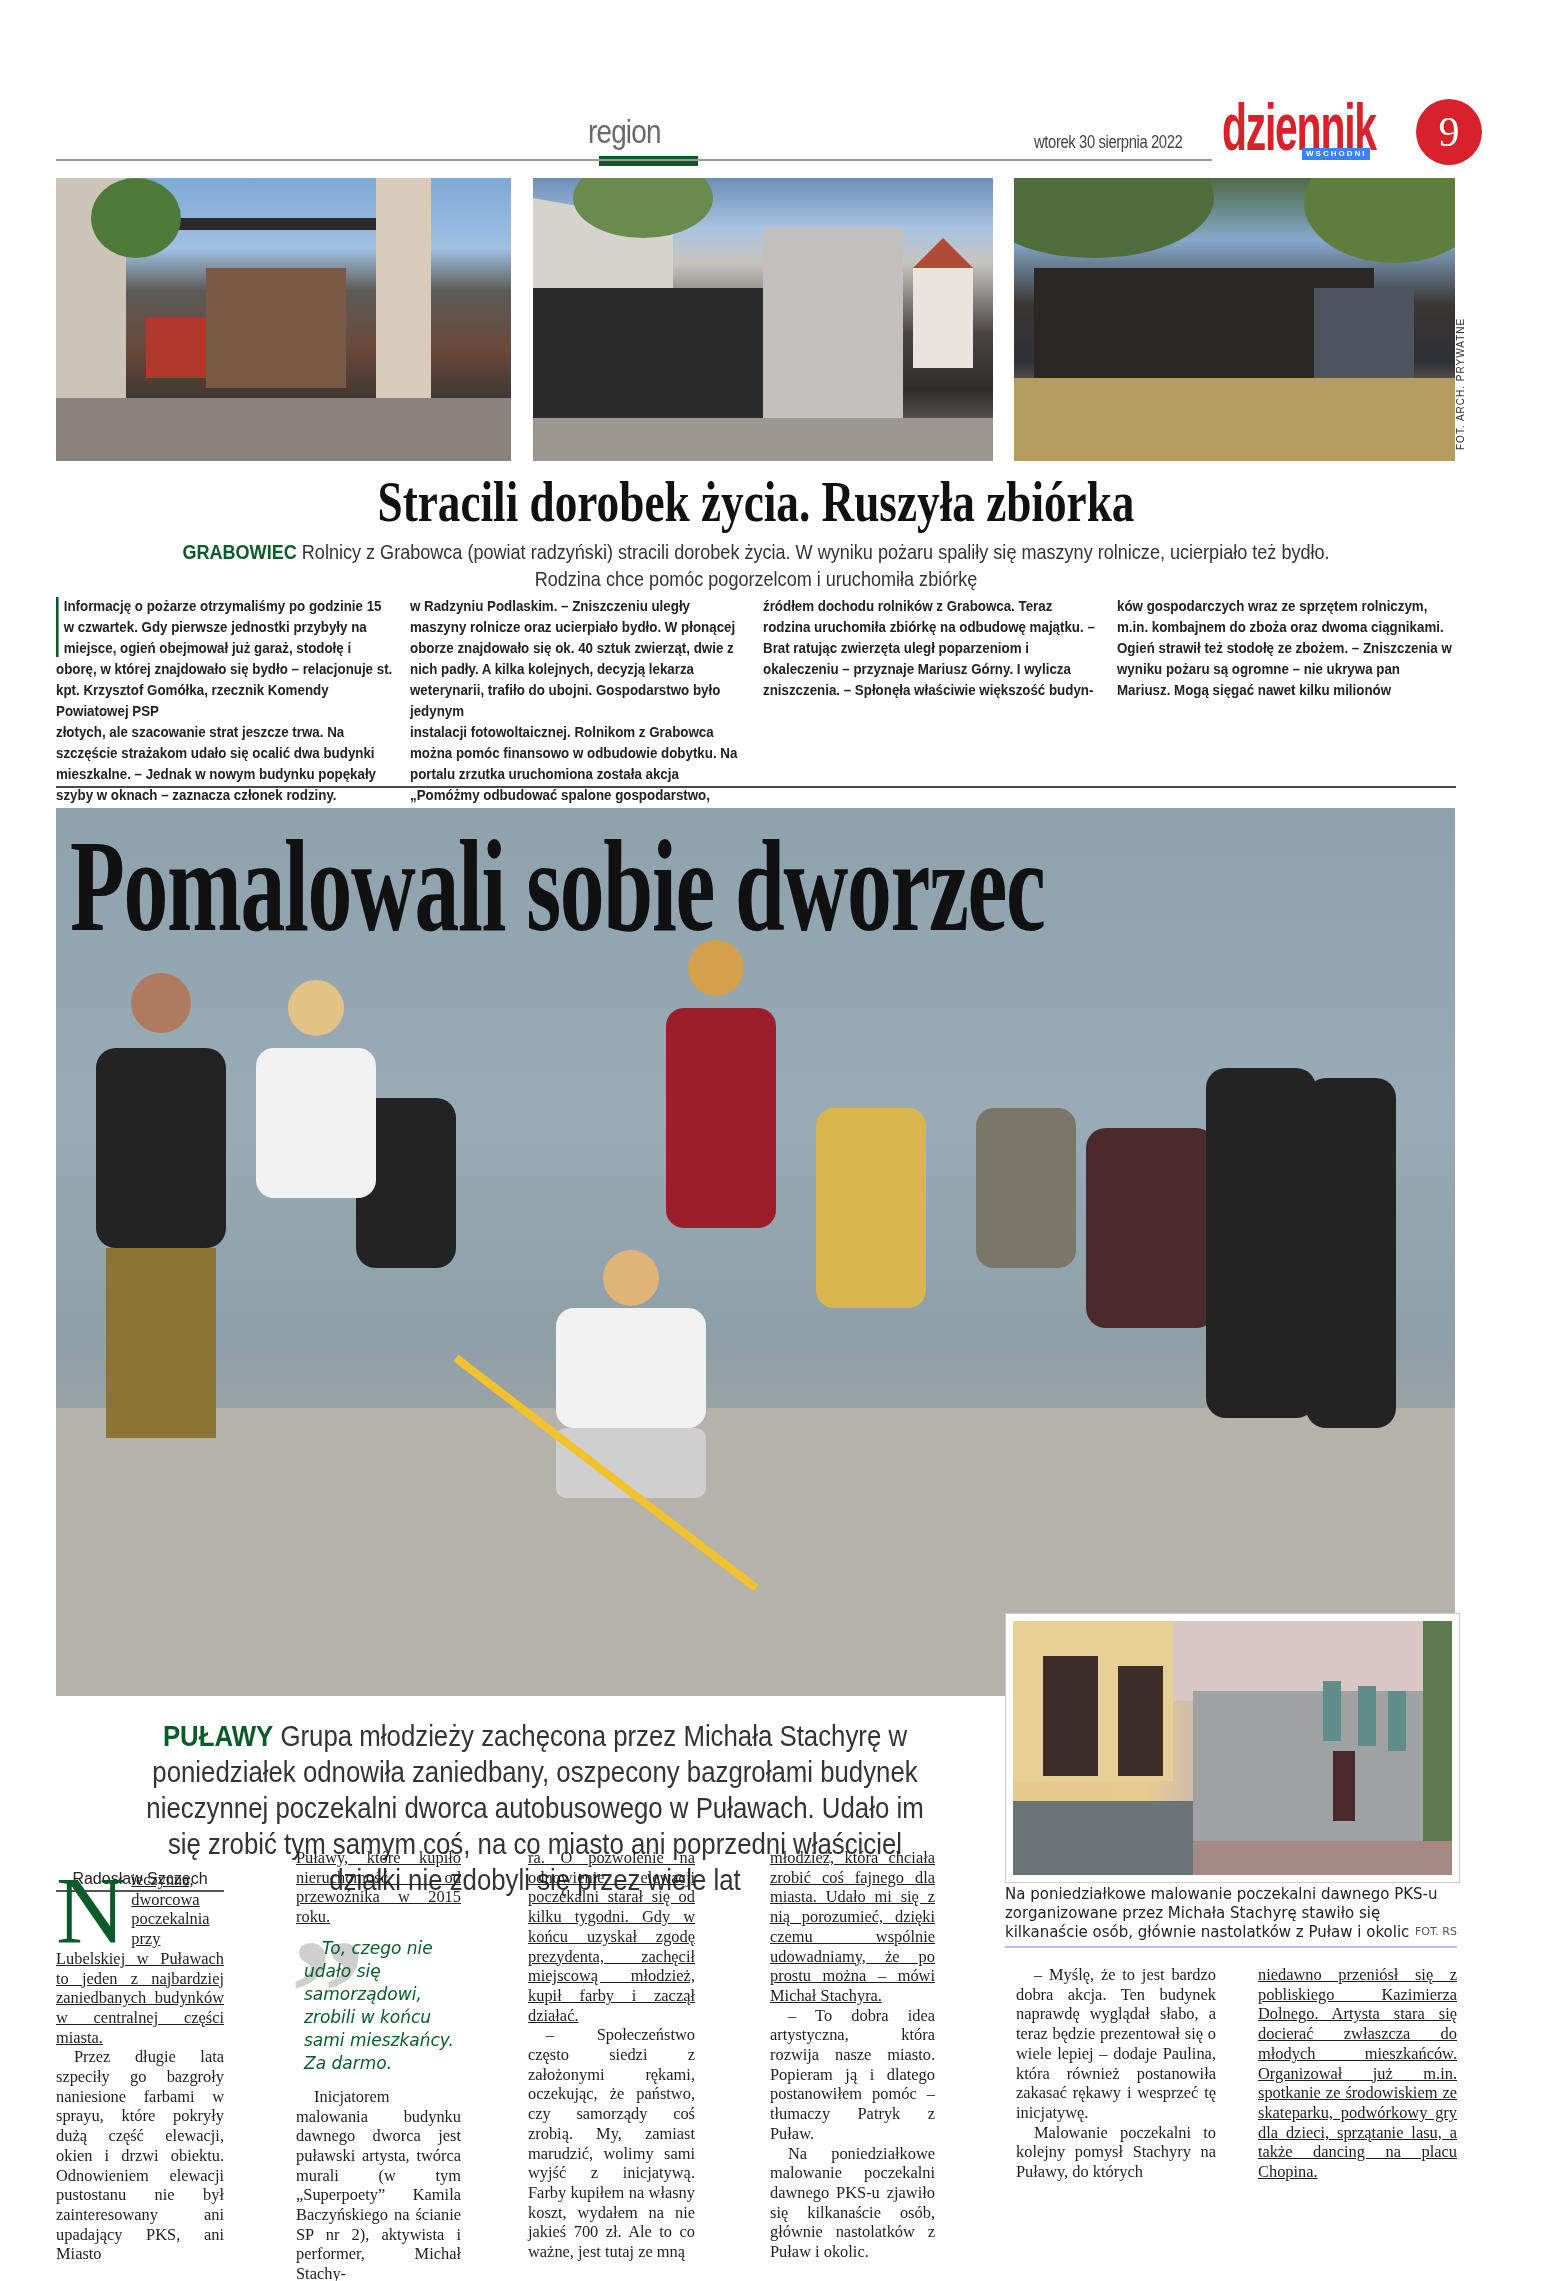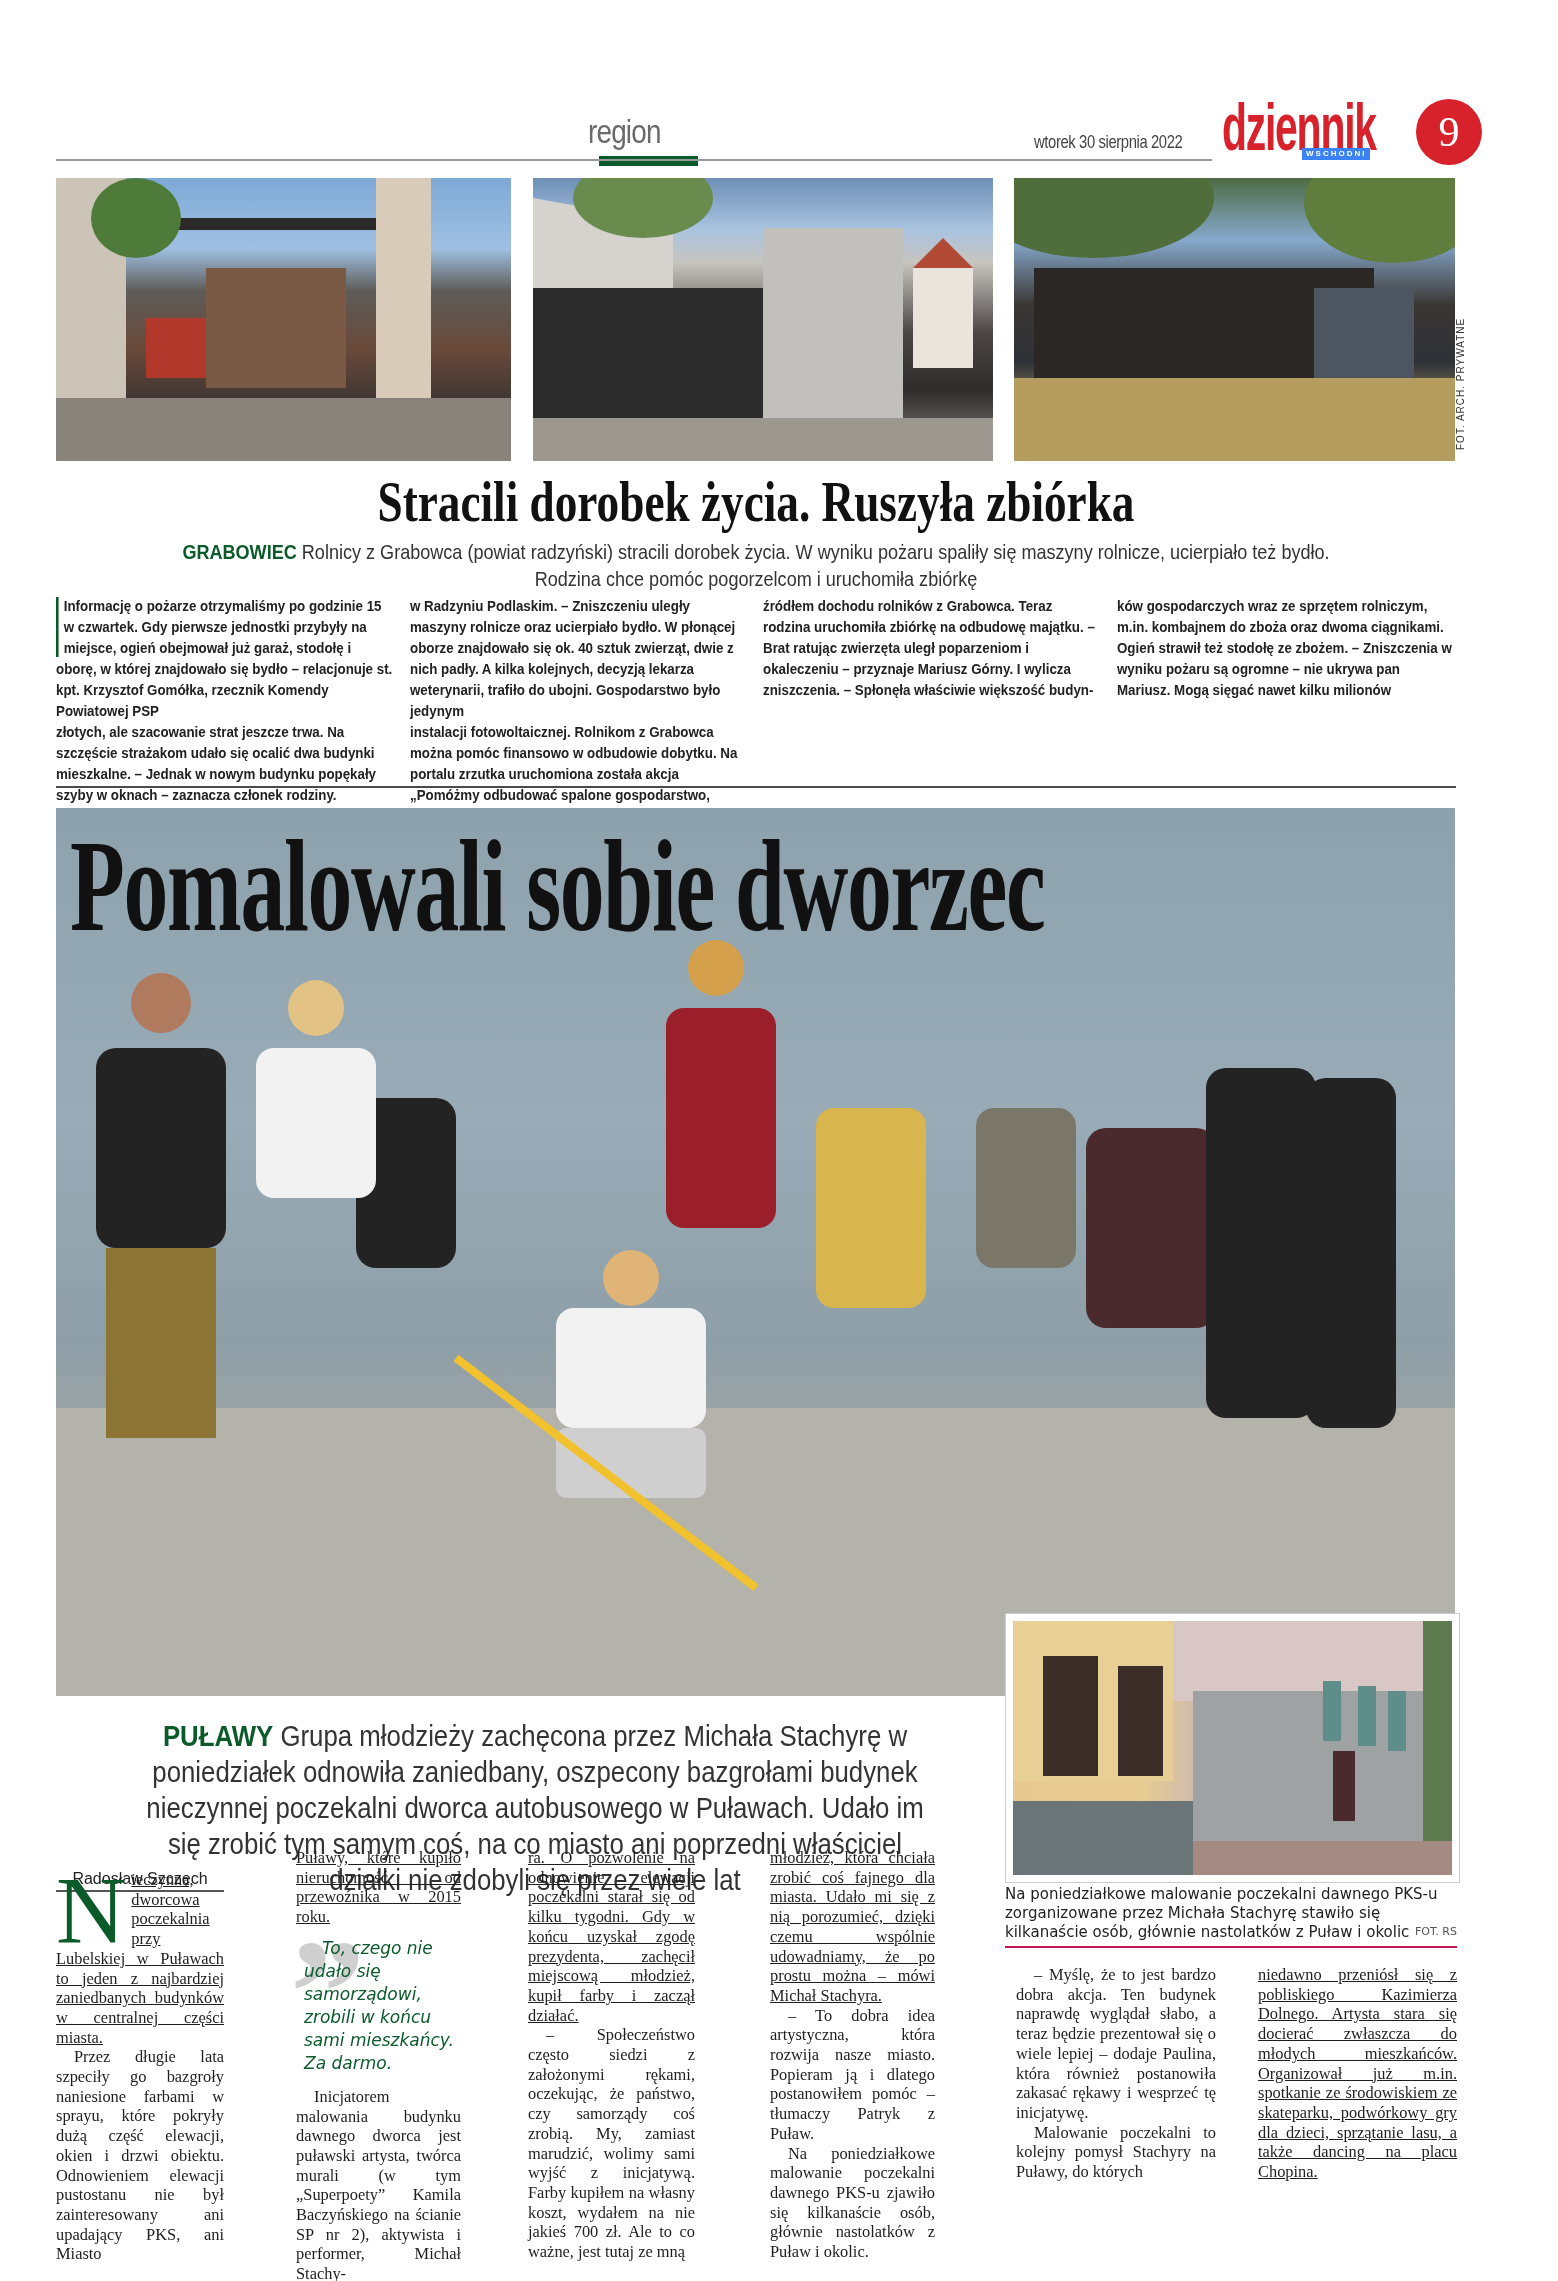--- a/index.html
+++ b/index.html
@@ -63,21 +63,21 @@
   .c4 { left: 770px; top: 1848px; width: 165px; }
   .c5 { left: 1016px; top: 1965px; width: 200px; }
   .c6 { left: 1258px; top: 1965px; width: 199px; }
 
   .dropcap { float: left; font-size: 96px; line-height: 74px; color: #0b5a2a; margin: 4px 6px 0 0; font-family: "Liberation Serif", serif; }
 
   .pull-quote { position: relative; margin: 10px 0 12px 0; padding-left: 8px; }
   .pq-mark { position: absolute; left: -6px; top: -20px; font-size: 150px; color: #cfcfcf; font-family: "Liberation Serif", serif; line-height: 1; font-weight: bold; z-index: 0; }
   .pq-text { position: relative; z-index: 1; font-family: "DejaVu Sans", sans-serif; font-style: italic; color: #0b5a2a; font-size: 17px; line-height: 23px; text-align: left; text-indent: 0; }
 
-  .caption { left: 1005px; top: 1885px; width: 452px; font-size: 15px; line-height: 19px; color: #222; font-family: "DejaVu Sans", sans-serif; border-bottom: 2px solid #be185d; padding-bottom: 4px; }
+  .caption { left: 1005px; top: 1885px; width: 452px; font-size: 15px; line-height: 19px; color: #222; font-family: "DejaVu Sans", sans-serif; border-bottom: 2px solid #c4b5fd; padding-bottom: 4px; }
   .caption-credit { position: absolute; right: 0; bottom: 5px; font-size: 11px; color: #555; }
 </style>
 </head>
 <body>
 
 <div class="abs section-label sans">region</div>
 <div class="abs section-underline"></div>
 <div class="abs header-rule"></div>
 <div class="abs date sans">wtorek 30 sierpnia 2022</div>
 <div class="abs logo">

